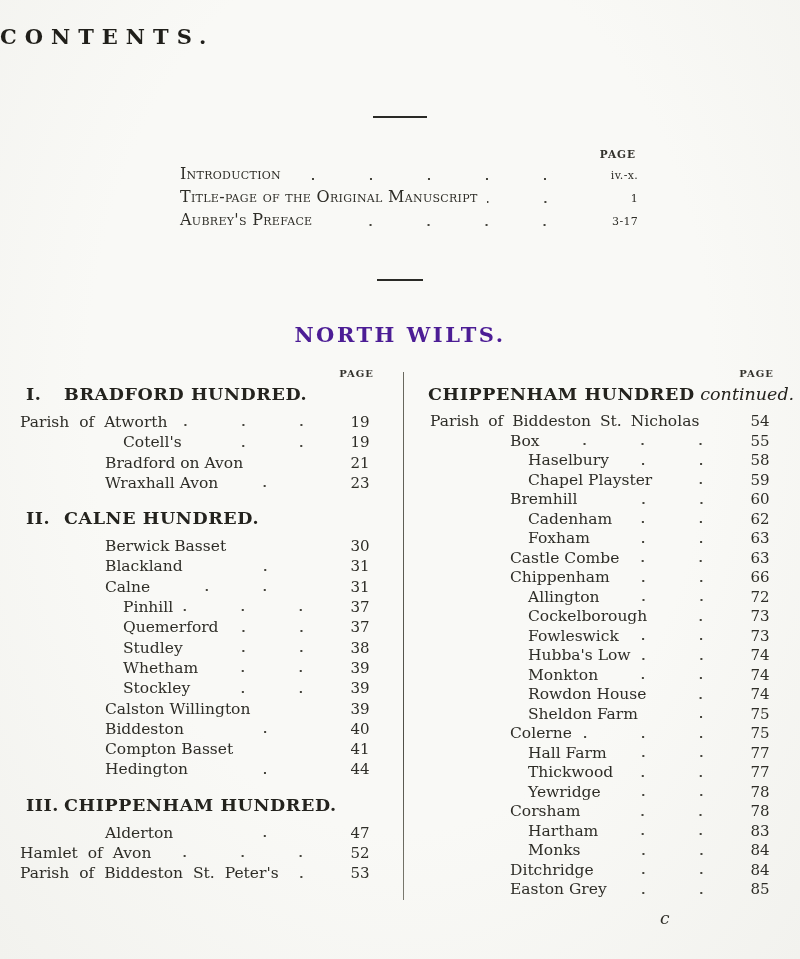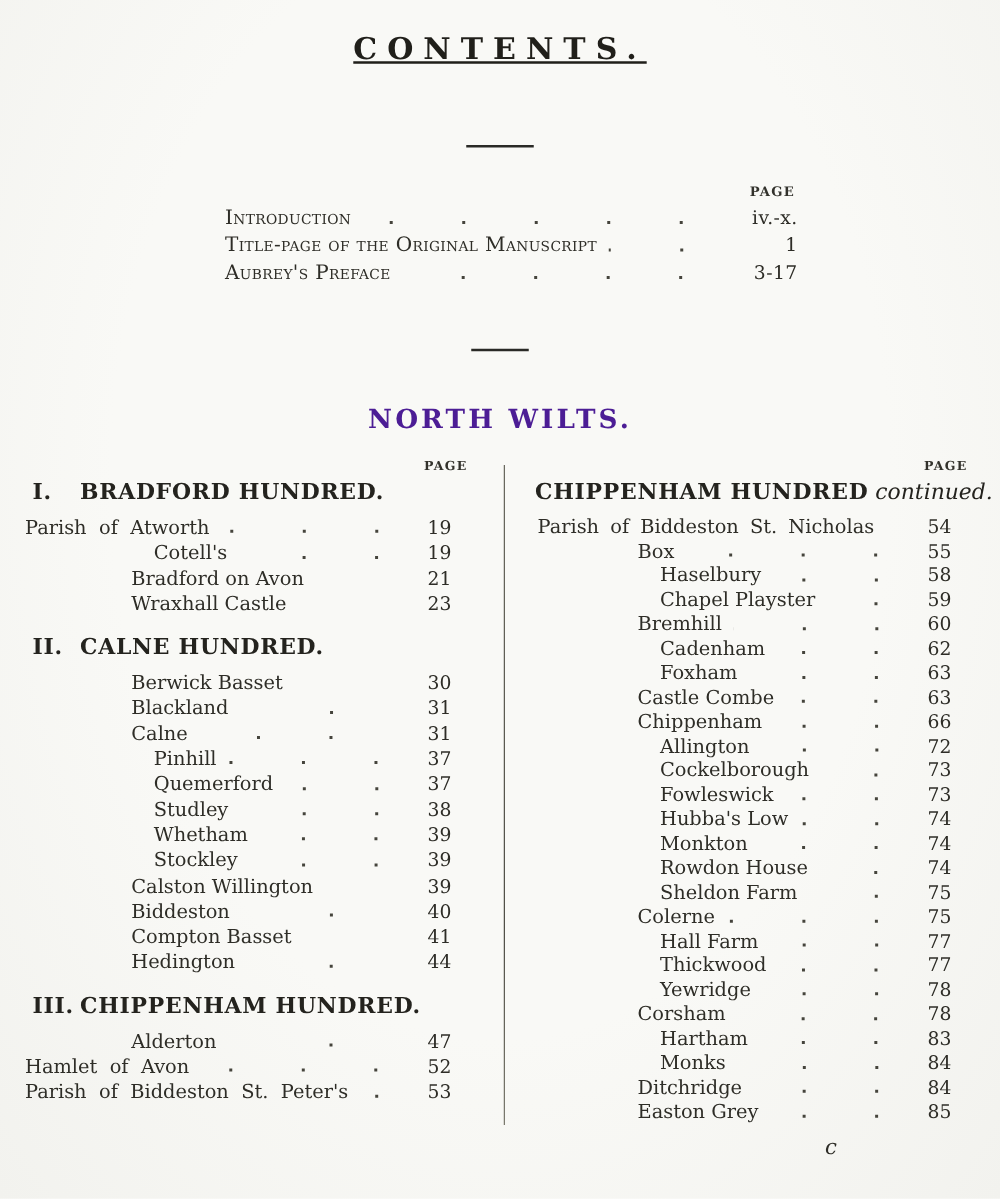--- a/index.html
+++ b/index.html
@@ -9,40 +9,40 @@
     font-family:"DejaVu Serif","Liberation Serif",serif;
     color:#2c2b26;
     overflow:hidden;
     position:relative;
   }
   .page{position:absolute;inset:0;}
 
   
   .title{
     position:absolute;top:24px;left:0;width:100%;
-    text-align:center;font-size:24px;font-weight:700;
-    letter-spacing:8px;color:#201f1a;margin:0;text-decoration:underline;
+    font-size:21px;font-weight:700;
+    letter-spacing:8px;color:#201f1a;margin:0;
   }
   .rule{position:absolute;left:50%;transform:translateX(-50%);background:#2a2a26;height:2px;}
   .rule1{top:116px;width:54px;}
   .rule2{top:279px;width:46px;}
 
   
   .front-matter{position:absolute;left:180px;top:148px;width:458px;}
   .page-label{
     font-size:10.5px;font-weight:700;letter-spacing:1px;
     text-align:right;color:#33322c;
   }
   .front-matter .page-label{margin-bottom:3px;padding-right:2px;}
   .fm-row{
     display:flex;align-items:baseline;
     font-variant:small-caps;font-size:16px;line-height:21px;
     letter-spacing:.3px;color:#2e2d27;
   }
-  .fm-row .pg{width:52px;text-align:right;font-variant:normal;font-size:15px;white-space:nowrap;}
+  .fm-row .pg{width:52px;text-align:right;font-variant:normal;font-size:11px;white-space:nowrap;}
 
   
   .leader{
     flex:1;align-self:stretch;margin:0 2px 0 9px;
     background-image:radial-gradient(circle,#45443c 1.4px,rgba(0,0,0,0) 1.5px);
     background-size:58px 4px;background-repeat:repeat-x;
     background-position:right 10px bottom 5px;
   }
 
   
@@ -68,21 +68,21 @@
     white-space:nowrap;
   }
   .row + .hundred{margin-top:13px;}
   .numeral{display:inline-block;min-width:38px;padding-left:6px;}
   .cont{font-style:italic;font-weight:400;letter-spacing:0;}
 
   .row{display:flex;align-items:baseline;font-size:15.5px;color:#2e2d27;}
   .col-left .row{line-height:20.3px;}
   .col-right .row{line-height:19.5px;}
   .row .lbl{white-space:nowrap;}
-  .row .pg{width:36px;text-align:left;white-space:nowrap;font-size:15px;}
+  .row .pg{width:36px;text-align:center;white-space:nowrap;font-size:15px;}
 
   .col-left .indent0{padding-left:0;word-spacing:5px;}
   .col-left .indent1{padding-left:85px;gap:36px;}
   .col-left .indent2{padding-left:103px;}
   .col-right .indent0{padding-left:2px;word-spacing:4px;}
   .col-right .indent1{padding-left:82px;}
   .col-right .indent2{padding-left:100px;}
 
   .signature{
     position:absolute;left:660px;top:908px;
@@ -132,21 +132,21 @@
         <span class="lbl">Cotell's</span>
         <span class="leader"></span>
         <span class="pg">19</span>
       </div>
       <div class="row indent1">
         <span class="lbl">Bradford on Avon</span>
         <span class="leader"></span>
         <span class="pg">21</span>
       </div>
       <div class="row indent1">
-        <span class="lbl">Wraxhall Castle</span>
+        <span class="lbl">Wraxhall Avon</span>
         <span class="leader"></span>
         <span class="pg">23</span>
       </div>
       <div class="hundred"><span class="numeral">II.</span><span>CALNE HUNDRED.</span></div>
       <div class="row indent1">
         <span class="lbl">Berwick Basset</span>
         <span class="leader"></span>
         <span class="pg">30</span>
       </div>
       <div class="row indent1">

